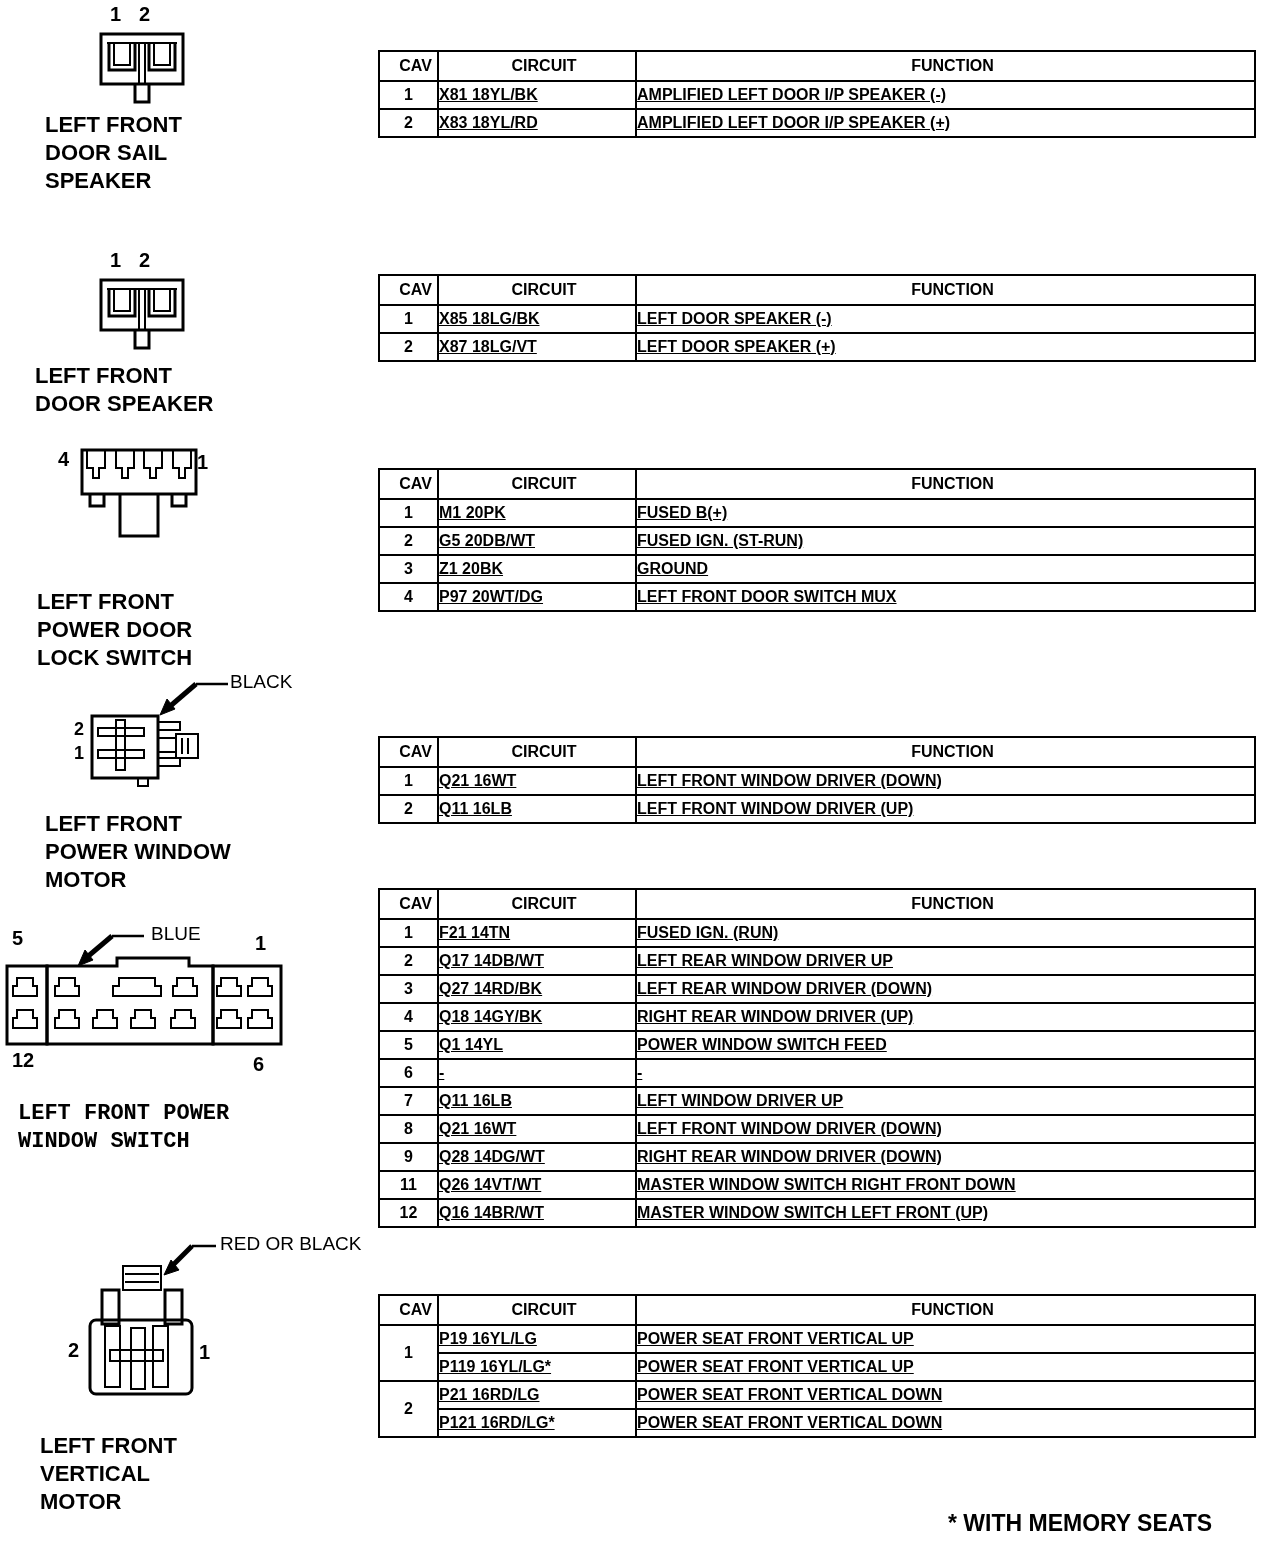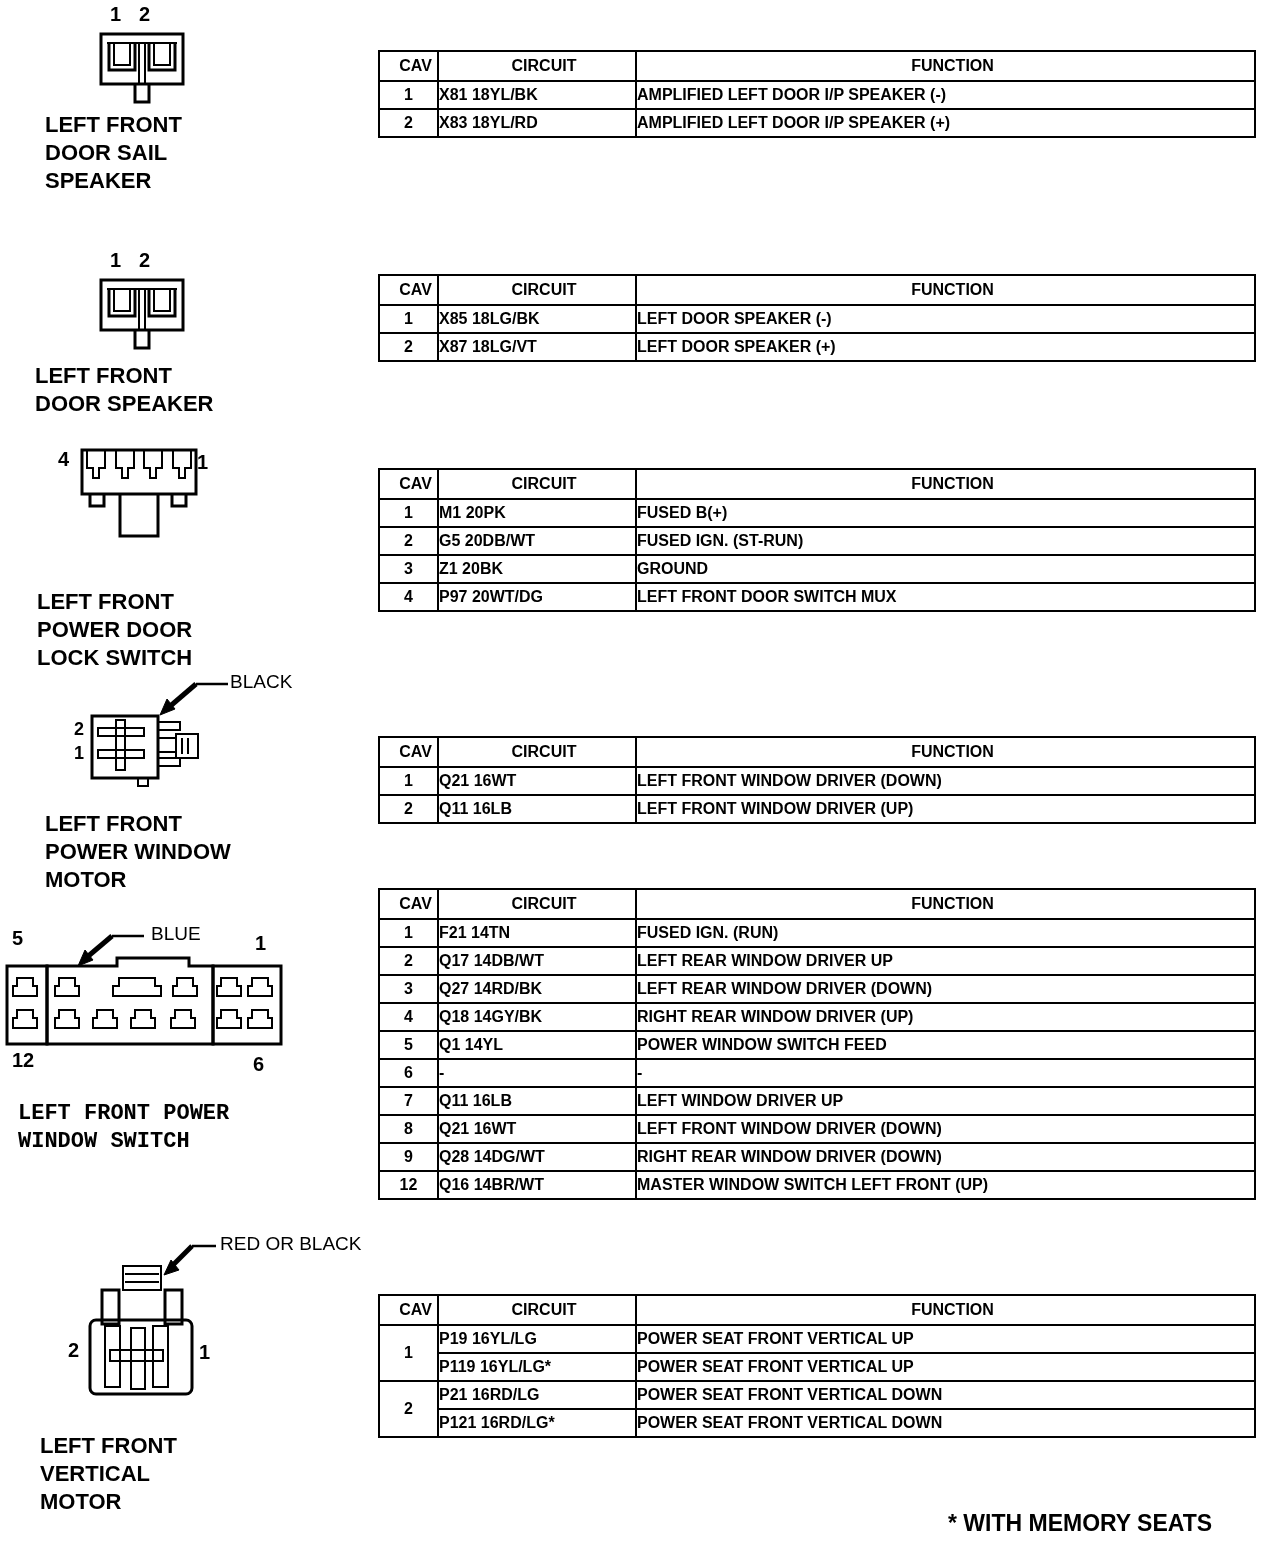--- a/index.html
+++ b/index.html
@@ -22,21 +22,21 @@
   table.pinout{
     position:absolute;left:378px;width:878px;border-collapse:collapse;table-layout:fixed;
     font-family:"Liberation Sans",sans-serif;font-weight:bold;font-size:16px;
   }
   table.pinout th,table.pinout td{
     border:2px solid #000;overflow:hidden;white-space:nowrap;padding:0;
   }
   table.pinout th{height:28px;text-align:center;font-size:16px;padding-left:14px;}
   table.pinout td{height:26px;}
   td.cav{text-align:center;}
-  td.circuit,td.function{padding-left:20px;text-align:left;}
+  td.circuit,td.function{padding-left:20px;text-align:left;text-decoration:underline;}
 </style>
 </head>
 <body>
 
 <div class="page">
 
   <div class="abs pinnum" style="left:110px;top:4px;">1</div>
   <div class="abs pinnum" style="left:139px;top:4px;">2</div>
   <svg class="abs conn" style="left:98px;top:26px;" width="88" height="78" viewBox="0 0 88 78">
     <rect x="3" y="8" width="82" height="50"></rect>
@@ -310,20 +310,25 @@
       <td class="cav">8</td>
       <td class="circuit">Q21 16WT</td>
       <td class="function">LEFT FRONT WINDOW DRIVER (DOWN)</td>
     </tr>
     <tr>
       <td class="cav">9</td>
       <td class="circuit">Q28 14DG/WT</td>
       <td class="function">RIGHT REAR WINDOW DRIVER (DOWN)</td>
     </tr>
     <tr>
+      <td class="cav">11</td>
+      <td class="circuit">Q26 14VT/WT</td>
+      <td class="function">MASTER WINDOW SWITCH RIGHT FRONT DOWN</td>
+    </tr>
+    <tr>
       <td class="cav">12</td>
       <td class="circuit">Q16 14BR/WT</td>
       <td class="function">MASTER WINDOW SWITCH LEFT FRONT (UP)</td>
     </tr>
   </tbody>
     </table>
 
   <div class="abs wirelabel" style="left:220px;top:1234px;">RED OR BLACK</div>
   <svg class="abs arrow" style="left:158px;top:1232px;" width="62" height="52" viewBox="0 0 62 52">
     <line x1="58" y1="14" x2="34" y2="14" stroke-width="2.5"></line>

